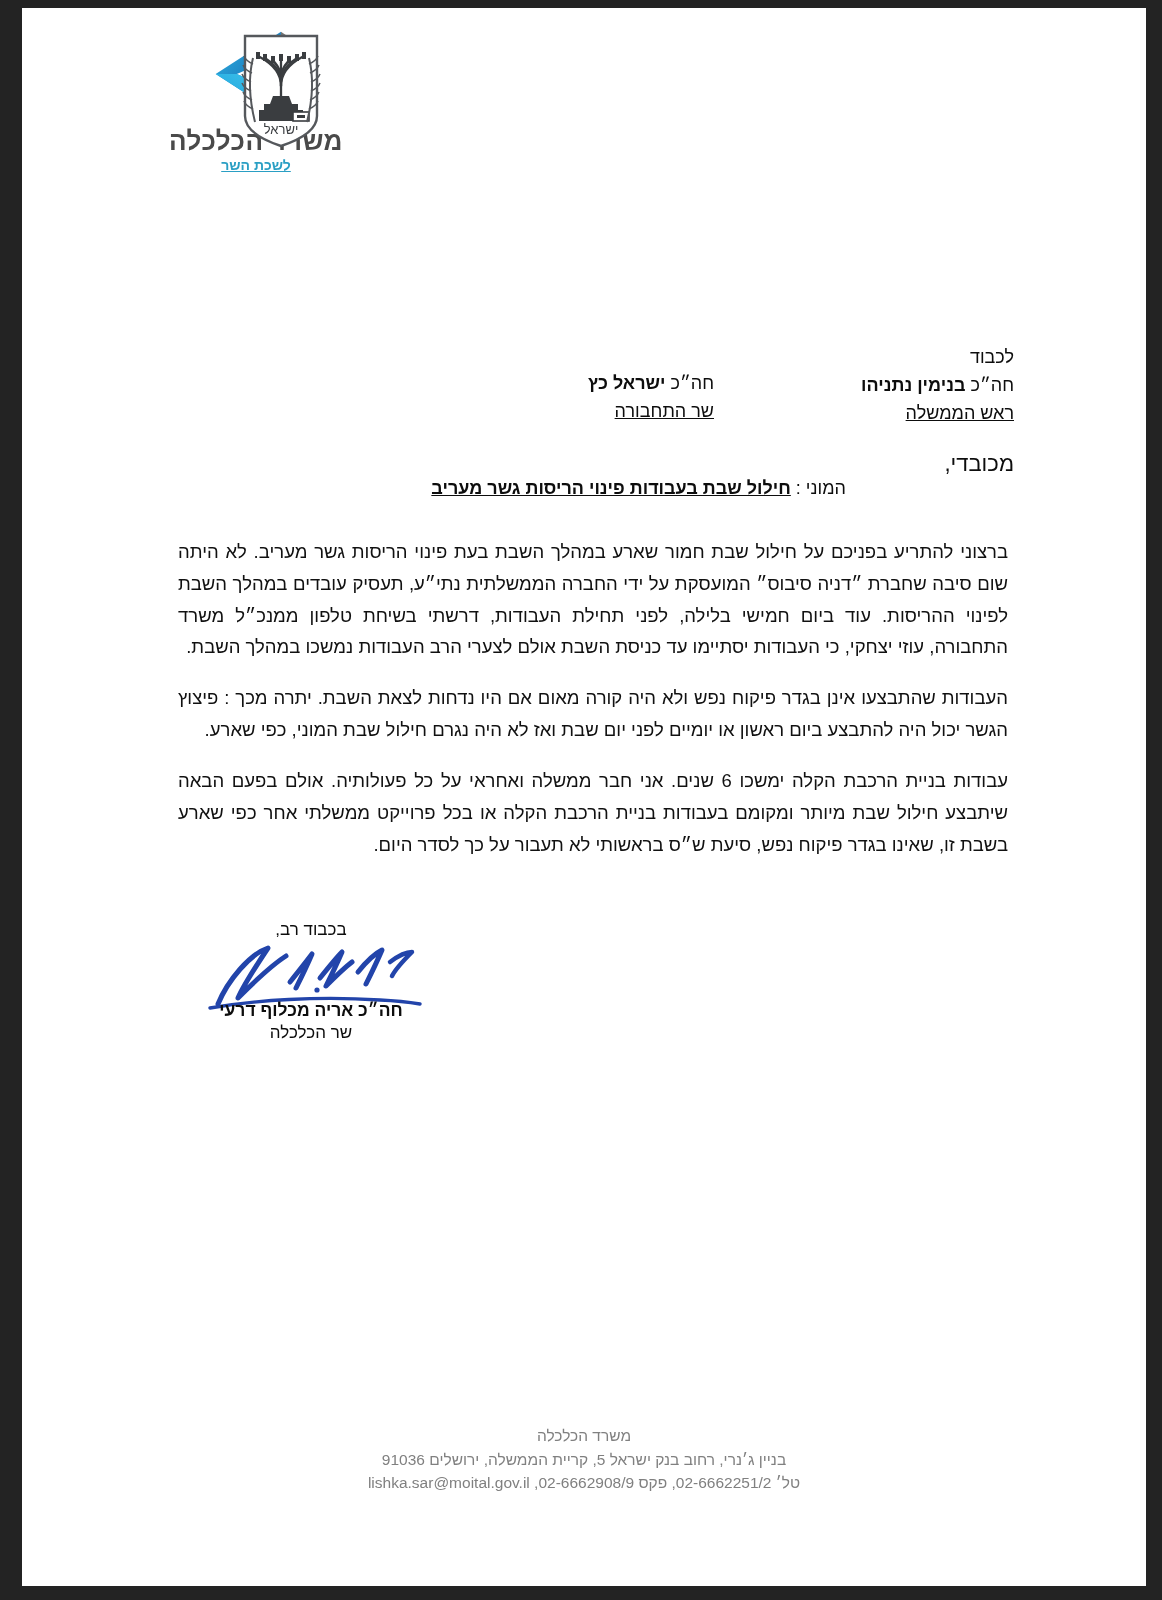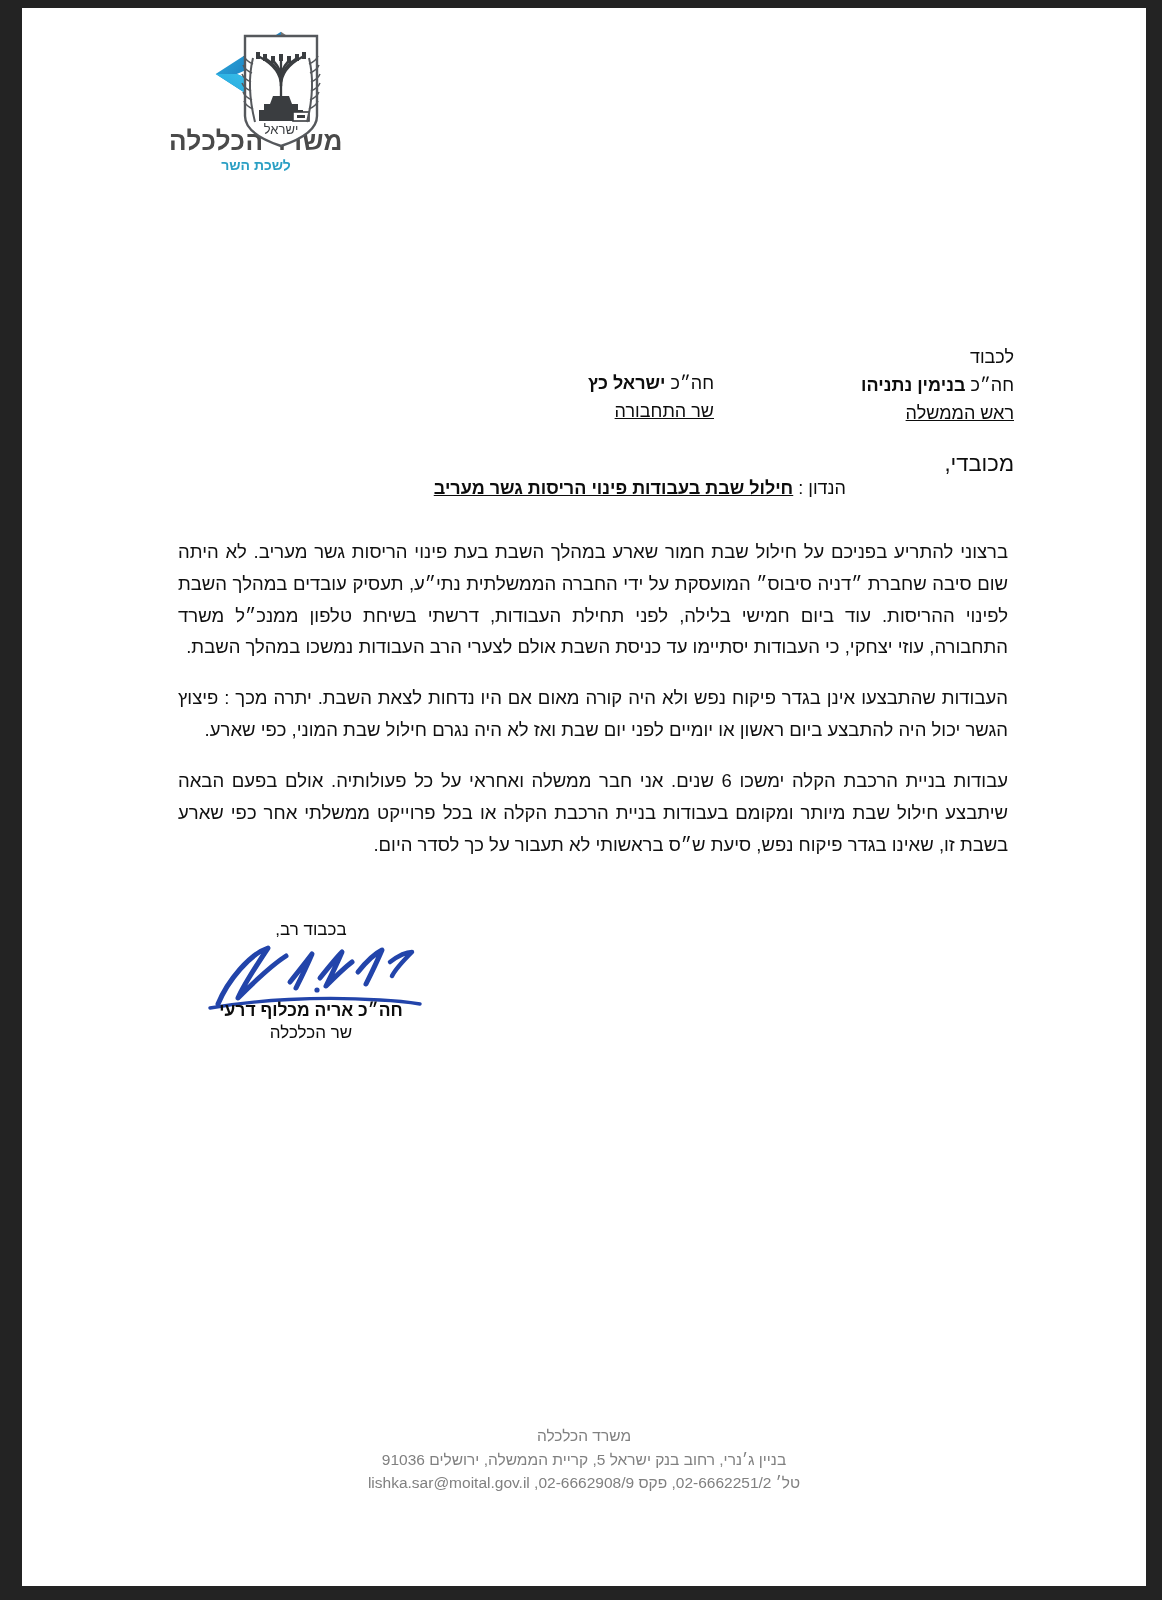--- a/index.html
+++ b/index.html
@@ -58,20 +58,21 @@
     letter-spacing: 0.5px;
     line-height: 1.05;
     direction: rtl;
   }
   .logo-sub {
     font-size: 14px;
     font-weight: bold;
     color: #2a9fc4;
     margin-top: 2px;
     direction: rtl;
+    text-decoration: underline;
   }
 
   .emblem-block {
     position: absolute;
     left: 204px;
     top: 22px;
     width: 110px;
     text-align: center;
   }
   .emblem {
@@ -288,21 +289,21 @@
 
       <div class="addr-col addr-secondary">
         <div class="addr-name"><span>חה״כ </span><b>ישראל כץ</b></div>
         <div class="addr-role">שר התחבורה</div>
       </div>
     </div>
 
     <div class="salutation">מכובדי,</div>
 
     <div class="subject-line">
-      <span class="subject-label">הנדון :</span>
+      <span class="subject-label">המוני :</span>
       <span class="subject-text">חילול שבת בעבודות פינוי הריסות גשר מעריב</span>
     </div>
 
     <div class="body-text">
       <p>ברצוני להתריע בפניכם על חילול שבת חמור שארע במהלך השבת בעת פינוי הריסות גשר מעריב. לא היתה שום סיבה שחברת ״דניה סיבוס״ המועסקת על ידי החברה הממשלתית נתי״ע, תעסיק עובדים במהלך השבת לפינוי ההריסות. עוד ביום חמישי בלילה, לפני תחילת העבודות, דרשתי בשיחת טלפון ממנכ״ל משרד התחבורה, עוזי יצחקי, כי העבודות יסתיימו עד כניסת השבת אולם לצערי הרב העבודות נמשכו במהלך השבת.</p>
       <p>העבודות שהתבצעו אינן בגדר פיקוח נפש ולא היה קורה מאום אם היו נדחות לצאת השבת. יתרה מכך : פיצוץ הגשר יכול היה להתבצע ביום ראשון או יומיים לפני יום שבת ואז לא היה נגרם חילול שבת המוני, כפי שארע.</p>
       <p>עבודות בניית הרכבת הקלה ימשכו 6 שנים. אני חבר ממשלה ואחראי על כל פעולותיה. אולם בפעם הבאה שיתבצע חילול שבת מיותר ומקומם בעבודות בניית הרכבת הקלה או בכל פרוייקט ממשלתי אחר כפי שארע בשבת זו, שאינו בגדר פיקוח נפש, סיעת ש״ס בראשותי לא תעבור על כך לסדר היום.</p>
     </div>
 
     <div class="signature">

